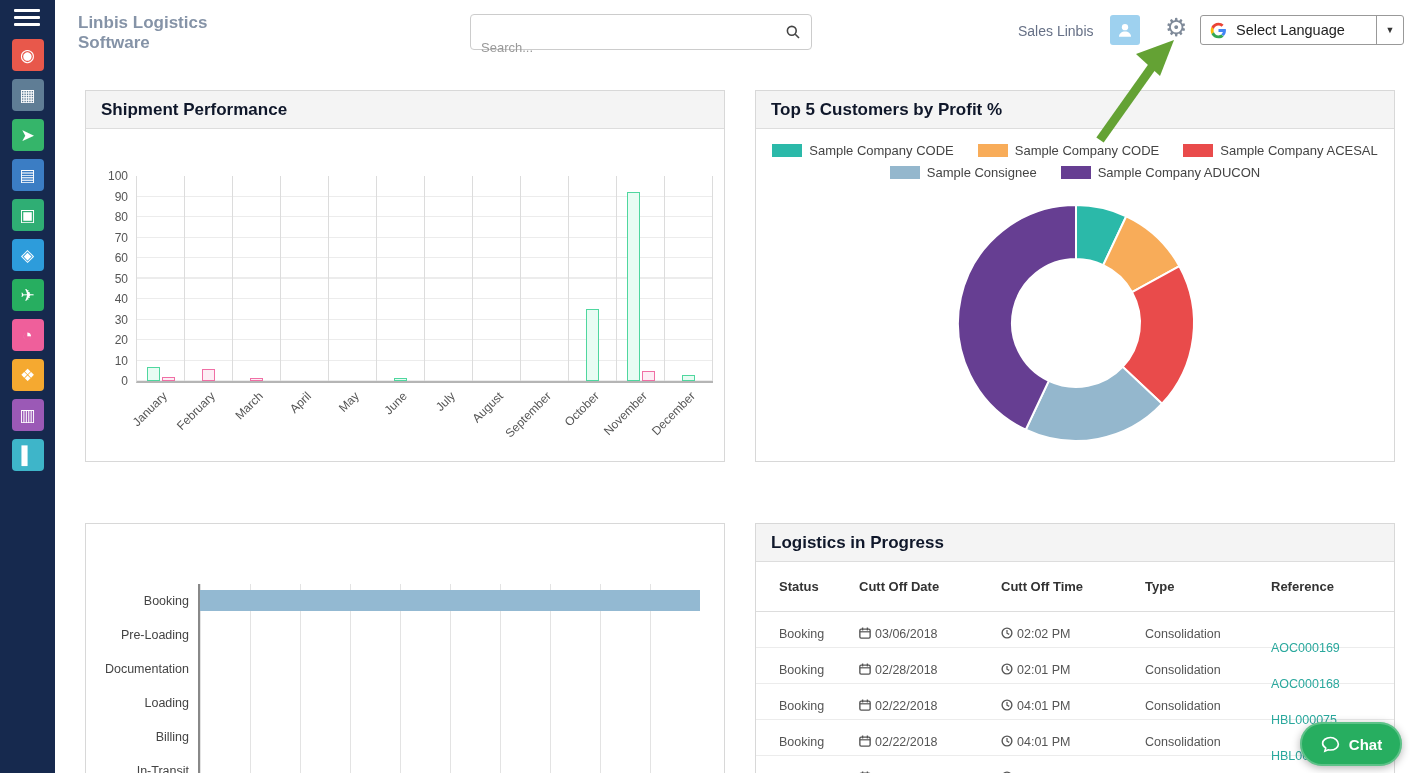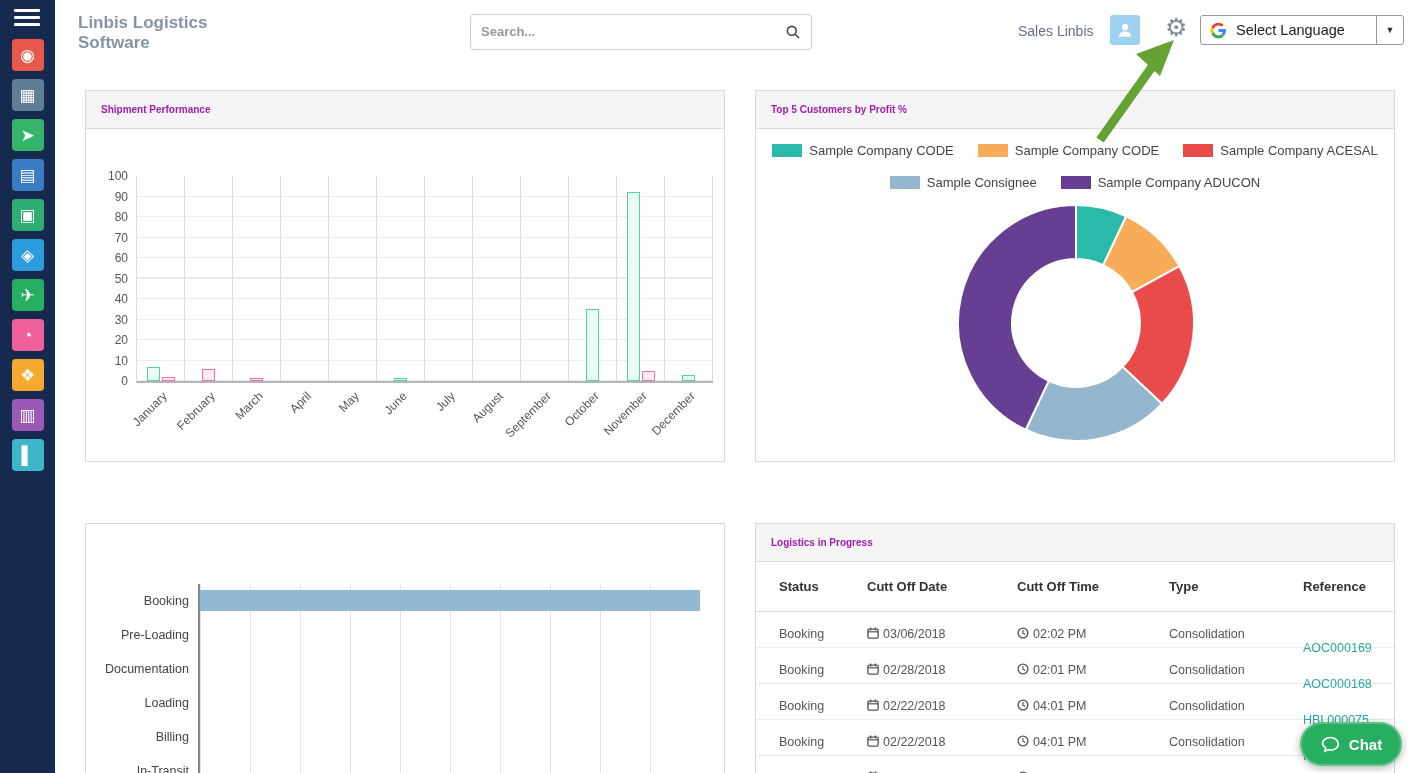--- a/index.html
+++ b/index.html
@@ -13,40 +13,40 @@
   .nav{display:flex;flex-direction:column;align-items:center;gap:8px;margin-top:13px;}
   .nav-tile{width:32px;height:32px;border-radius:4px;color:#fff;display:flex;align-items:center;
             justify-content:center;font-size:17px;cursor:pointer;line-height:1;}
 
   
   .topbar{position:absolute;left:55px;top:4px;right:0;height:58px;background:#fff;}
   .brand{position:absolute;left:23px;top:9px;width:152px;font-size:17px;font-weight:bold;
          color:#8593a7;line-height:20px;}
   .searchbox{position:absolute;left:415px;top:10px;width:340px;height:34px;border:1px solid #ccc;
              border-radius:4px;background:#fff;}
-  .searchbox input{border:none;outline:none;width:295px;height:30px;margin:1px 0 0 2px;padding:0 8px;
-                   font-size:13px;color:#333;background:transparent;font-family:inherit;font-weight:bold;}
+  .searchbox input{border:none;outline:none;width:295px;height:30px;margin:1px 0 0 2px;padding:16px 8px;
+                   font-size:13px;color:#333;background:transparent;font-family:inherit;}
   .searchbox input::placeholder{color:#999;}
   .search-ic{position:absolute;right:10px;top:9px;}
   .user-name{position:absolute;left:963px;top:19px;font-size:14px;color:#667086;cursor:pointer;}
   .avatar{position:absolute;left:1055px;top:11px;width:30px;height:30px;background:#9ed1ef;
           border-radius:3px;display:flex;align-items:center;justify-content:center;cursor:pointer;}
   .gear{position:absolute;left:1110px;top:9px;font-size:25px;color:#7f8a99;cursor:pointer;}
   .langbox{position:absolute;left:1145px;top:11px;width:204px;height:30px;border:1px solid #999;
            border-radius:3px;display:flex;align-items:center;padding-left:9px;gap:9px;
            font-size:14.5px;color:#222;cursor:pointer;background:#fff;box-sizing:border-box;}
   .lang-arrow{margin-left:auto;width:26px;height:100%;border-left:1px solid #999;display:flex;
               align-items:center;justify-content:center;font-size:9px;color:#333;}
 
   .annot-arrow{position:absolute;left:1080px;top:30px;pointer-events:none;z-index:6;}
 
   
   .panel{position:absolute;background:#fff;border:1px solid #d8d8d8;box-sizing:border-box;}
   .panel-h{height:37px;background:#f4f4f4;border-bottom:1px solid #ddd;display:flex;align-items:center;
-           padding-left:15px;font-size:10px;font-weight:bold;color:#a21caf;}
+           padding-left:15px;font-size:17px;font-weight:bold;color:#0f172a;}
   #p-perf{left:85px;top:90px;width:640px;height:372px;}
   #p-cust{left:755px;top:90px;width:640px;height:372px;}
   #p-status{left:85px;top:523px;width:640px;height:330px;}
   #p-table{left:755px;top:523px;width:640px;height:330px;}
 
   
   .legend{position:absolute;left:0;right:0;top:52px;display:flex;justify-content:center;gap:26px;}
   .leg-item{display:flex;align-items:center;gap:7px;font-size:13px;color:#444;}
   .leg-swatch{width:30px;height:11px;border:2px solid;display:inline-block;}
   .bp-plot{position:absolute;left:50px;top:85px;width:576px;height:205px;display:flex;
@@ -55,39 +55,39 @@
            box-sizing:content-box;}
   .mgroup{width:48px;height:100%;display:flex;align-items:flex-end;justify-content:center;gap:2px;
           border-right:1px solid #dcdcdc;box-sizing:border-box;}
   .bar{width:13px;border:1px solid;box-sizing:border-box;}
   .ytick{position:absolute;left:0;width:42px;text-align:right;font-size:12px;color:#555;}
   .xtick{position:absolute;top:298px;width:90px;text-align:right;font-size:12px;color:#555;
          transform:rotate(-45deg);transform-origin:top right;}
 
   
   .dlegend{position:absolute;left:0;right:0;top:52px;display:flex;flex-direction:column;
-           align-items:center;gap:17px;}
+           align-items:center;gap:7px;}
   .dlegend .row{display:flex;gap:24px;}
   .dlegend .leg-swatch{border:none;height:13px;}
   .donut-svg{position:absolute;left:0;top:108px;}
 
   
   .hbar{position:absolute;left:0;top:60px;right:24px;display:flex;}
   .hbar-labels{width:112px;}
   .hbar-labels div{height:34px;display:flex;align-items:center;justify-content:flex-end;
                    padding-right:9px;font-size:12.5px;color:#444;}
   .hbar-plot{flex:1;border-left:2px solid #888;
              background:repeating-linear-gradient(to right,#e3e3e3 0,#e3e3e3 1px,transparent 1px,transparent 50px);}
   .hbar-row{height:34px;position:relative;}
   .hbar-bar{position:absolute;top:6px;height:21px;background:#93b9d2;}
 
   
   .tbl{position:absolute;left:0;top:37px;right:0;}
   .trow{display:grid;grid-template-columns:80px 142px 144px 126px 1fr;padding-left:23px;
-        align-items:center;gap:8px;}
+        align-items:center;}
   .trow.head{height:50px;font-weight:bold;font-size:13px;color:#333;border-bottom:1px solid #ddd;}
   .trow.data{height:35px;font-size:12.5px;color:#555;border-bottom:1px solid #ececec;}
   .cell-ic{vertical-align:-1px;margin-right:4px;}
   .c-ref{color:#2aa89d;cursor:pointer;margin-top:29px;}
 
   
   .chat{position:absolute;right:8px;bottom:7px;width:102px;height:44px;border-radius:22px;
         background:#27ae60;display:flex;align-items:center;justify-content:center;gap:8px;
         color:#fff;font-weight:bold;font-size:15px;cursor:pointer;z-index:20;
         box-shadow:0 2px 8px rgba(0,0,0,.3), inset 0 0 0 2px rgba(255,255,255,.25);}

